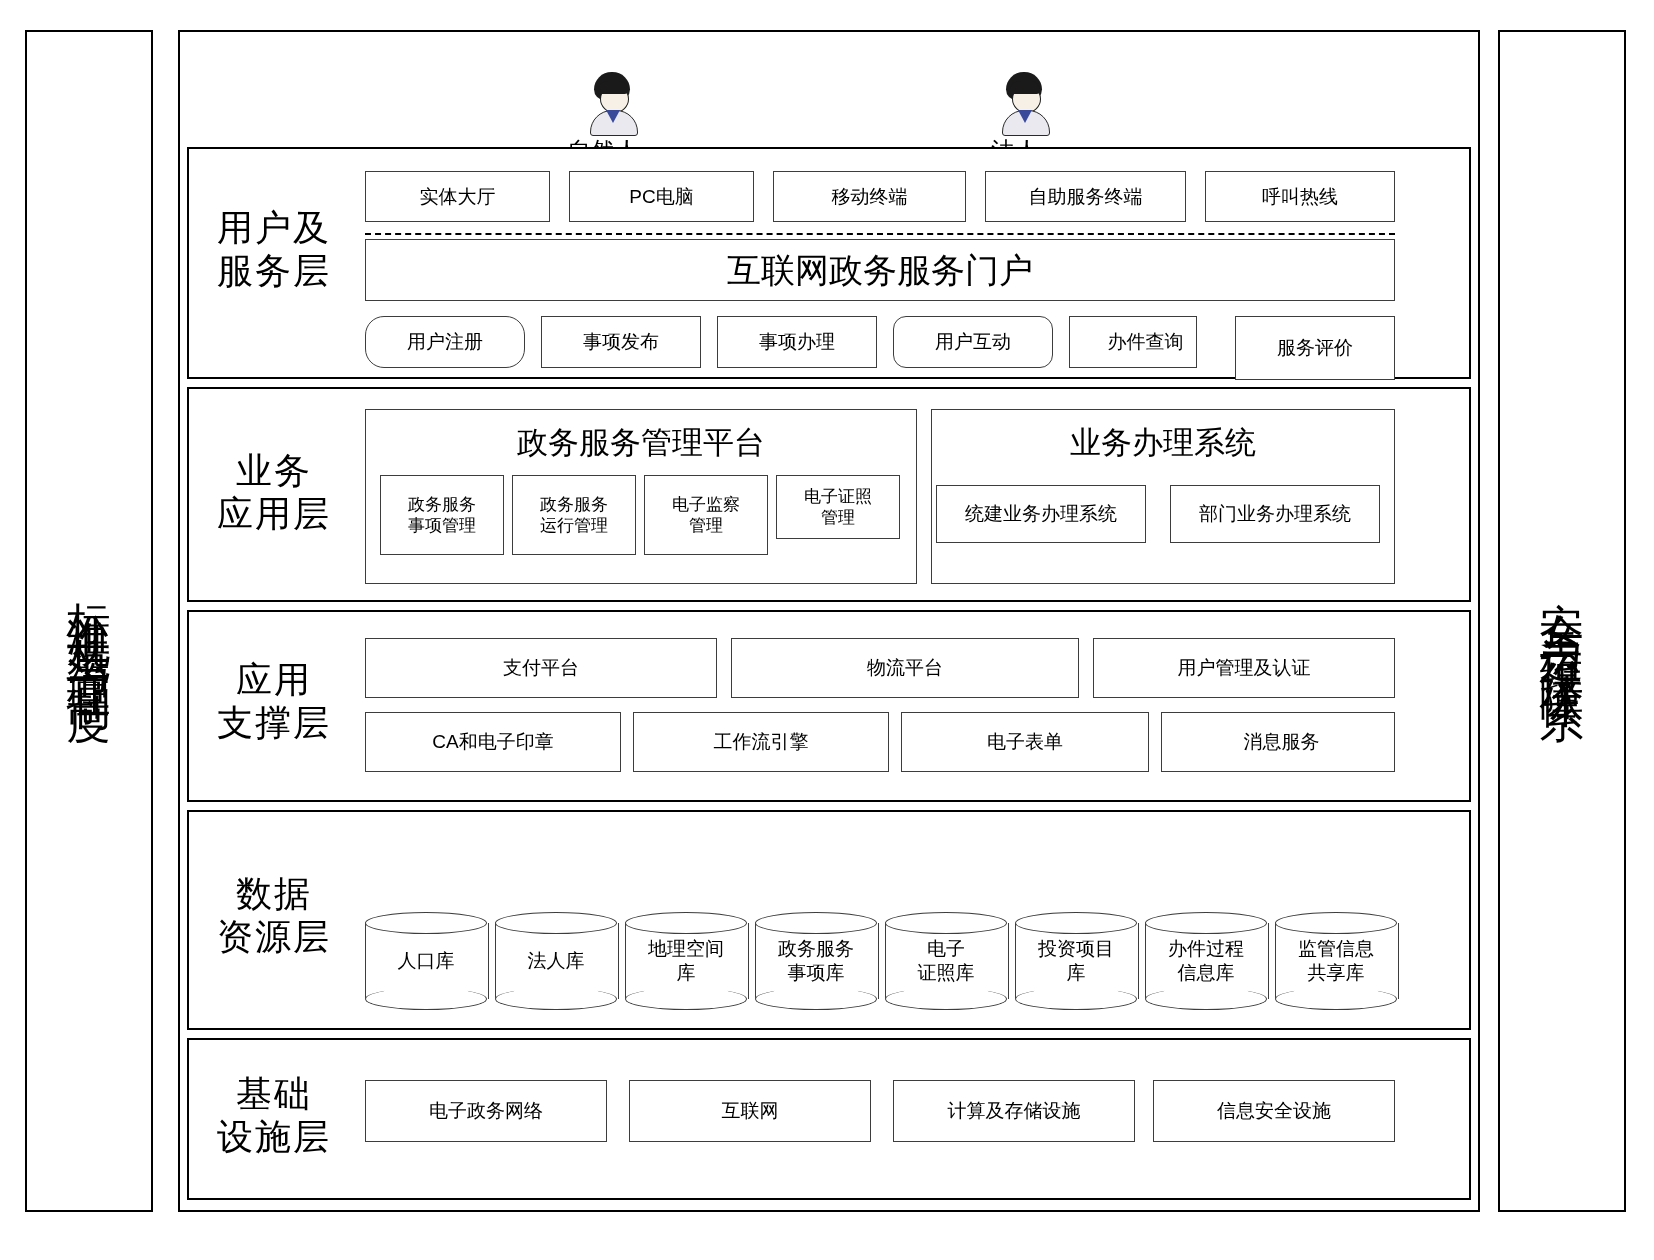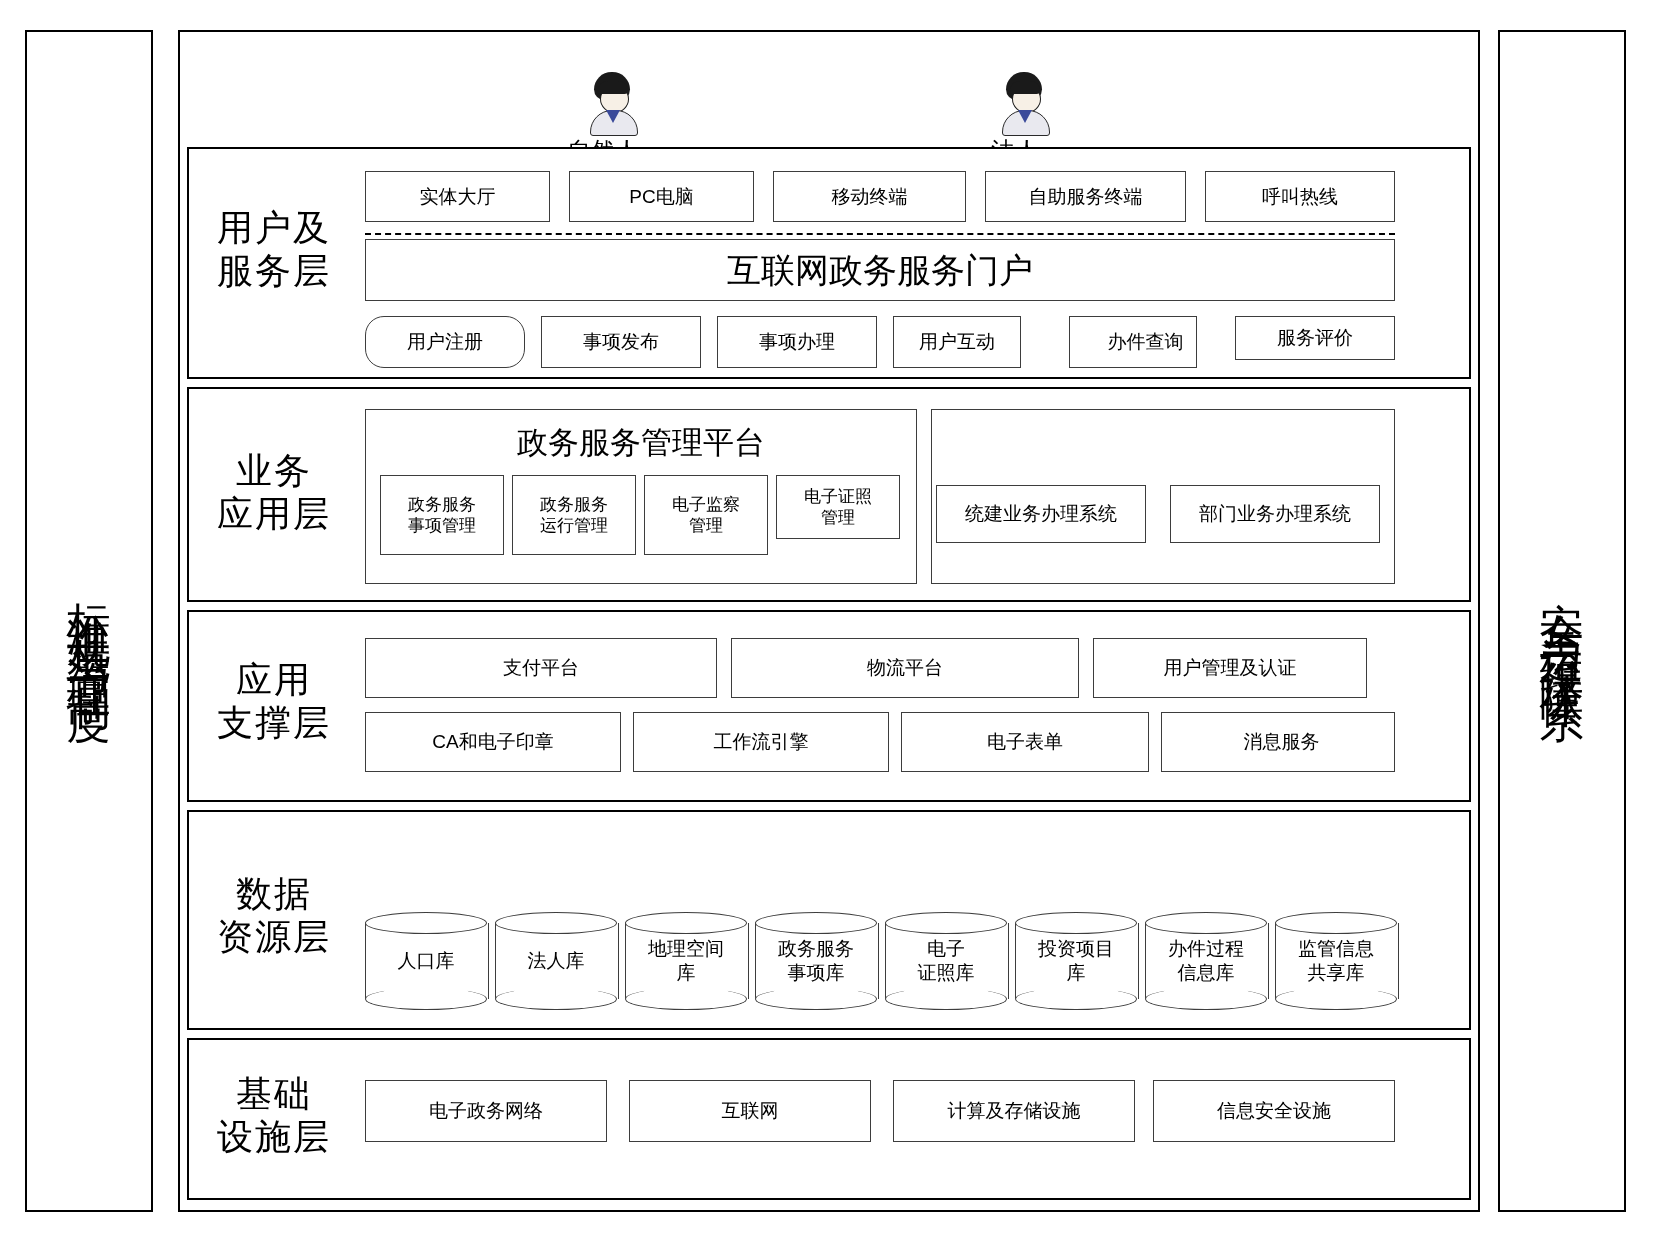--- a/index.html
+++ b/index.html
@@ -254,23 +254,23 @@
       <div class="box" style="left:796px; top:22px; width:201px; height:51px;">自助服务终端</div>
       <div class="box" style="left:1016px; top:22px; width:190px; height:51px;">呼叫热线</div>
 
       <div class="dashed" style="left:176px; top:84px; width:1030px;"></div>
 
       <div class="box huge" style="left:176px; top:90px; width:1030px; height:62px;">互联网政务服务门户</div>
 
       <div class="box" style="left:176px; top:167px; width:160px; height:52px;border-radius:19px;">用户注册</div>
       <div class="box" style="left:352px; top:167px; width:160px; height:52px;">事项发布</div>
       <div class="box" style="left:528px; top:167px; width:160px; height:52px;">事项办理</div>
-      <div class="box" style="left:704px; top:167px; width:128px; height:52px;">用户互动</div>
+      <div class="box" style="left:704px; top:167px; width:160px; height:52px;border-radius:13px;">用户互动</div>
       <div class="box" style="left:880px; top:167px; width:128px; height:52px;padding-left:29px;">办件查询</div>
-      <div class="box" style="left:1046px; top:167px; width:160px; height:44px;">服务评价</div>
+      <div class="box" style="left:1046px; top:167px; width:160px; height:64px;">服务评价</div>
     </div>
 
     <div class="layer" style="left:7px; top:355px; width:1284px; height:215px;">
       <div class="layer-title" style="top:60px;">
         <div>业务</div>
         <div>应用层</div>
       </div>
 
       <div class="groupbox" style="left:176px; top:20px; width:552px; height:175px;">
         <div class="group-title" style="top:12px;">政务服务管理平台</div>
@@ -286,34 +286,35 @@
             <span style="white-space:pre-line;">电子监察
 管理</span>
           </div>
         <div class="box sm" style="left:410px; top:65px; width:124px; height:64px;">
             <span style="white-space:pre-line;">电子证照
 管理</span>
           </div>
       </div>
 
       <div class="groupbox" style="left:742px; top:20px; width:464px; height:175px;">
+        <div class="group-title" style="top:12px;">业务办理系统</div>
         <div class="box" style="left:4px; top:75px; width:210px; height:58px;">统建业务办理系统</div>
         <div class="box" style="left:238px; top:75px; width:210px; height:58px;">部门业务办理系统</div>
       </div>
     </div>
 
     <div class="layer" style="left:7px; top:578px; width:1284px; height:192px;">
       <div class="layer-title" style="top:46px;">
         <div>应用</div>
         <div>支撑层</div>
       </div>
 
       <div class="box" style="left:176px; top:26px; width:352px; height:60px;">支付平台</div>
       <div class="box" style="left:542px; top:26px; width:348px; height:60px;">物流平台</div>
-      <div class="box" style="left:904px; top:26px; width:274px; height:60px;">用户管理及认证</div>
+      <div class="box" style="left:904px; top:26px; width:302px; height:60px;">用户管理及认证</div>
 
       <div class="box" style="left:176px; top:100px; width:256px; height:60px;">CA和电子印章</div>
       <div class="box" style="left:444px; top:100px; width:256px; height:60px;">工作流引擎</div>
       <div class="box" style="left:712px; top:100px; width:248px; height:60px;">电子表单</div>
       <div class="box" style="left:972px; top:100px; width:234px; height:60px;padding-left:11px;">消息服务</div>
     </div>
 
     <div class="layer" style="left:7px; top:778px; width:1284px; height:220px;">
       <div class="layer-title" style="top:60px;">
         <div>数据</div>

